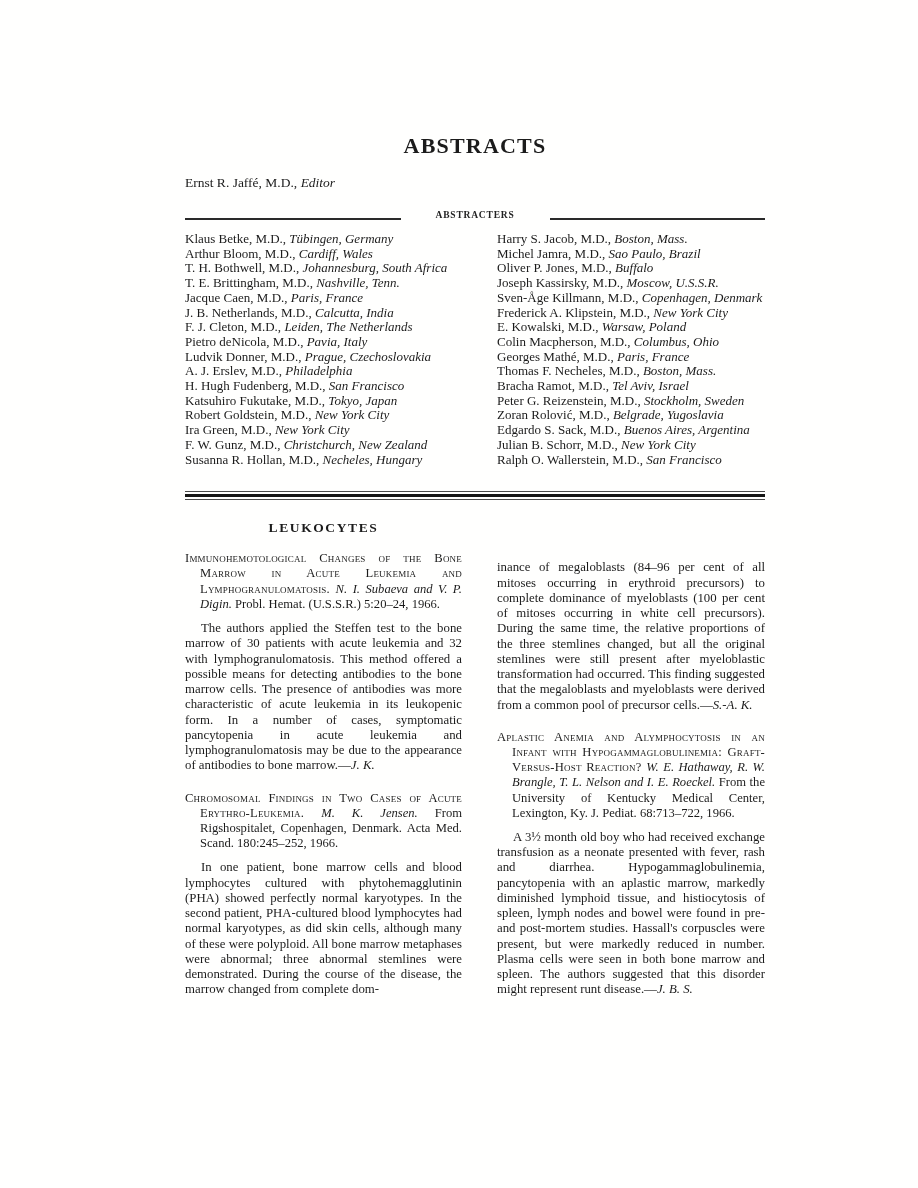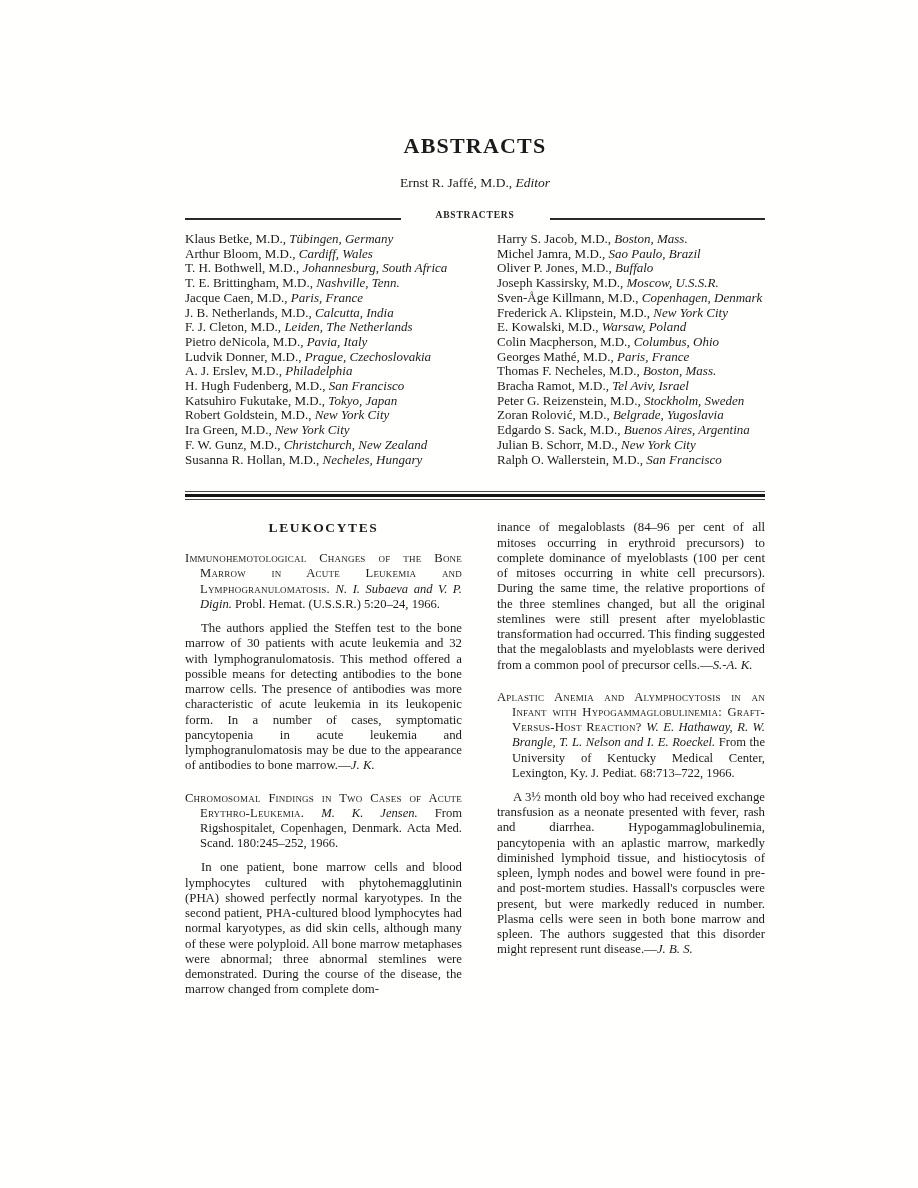--- a/index.html
+++ b/index.html
@@ -11,21 +11,21 @@
     position:relative;
     overflow:hidden;
   }
   .page { position:absolute; inset:0; background:#fffffe; }
   .content { position:absolute; left:185px; top:0; width:580px; padding-top:134px; }
 
   .title {
     text-align:center; font-size:22px; line-height:24px;
     font-weight:bold; letter-spacing:1.2px;
   }
-  .editor-line { text-align:center; font-size:13.5px; margin-top:17px; }
+  .editor-line { font-size:13.5px; margin-top:17px; }
   .editor-role { font-style:italic; }
 
   .abstracters-divider {
     display:flex; align-items:flex-end; margin-top:19px;gap:33px;
   }
   .abstracters-divider .rule { flex:1; border-top:2px solid #2a2a2a; }
   .abstracters-divider .label {
     font-size:9.5px; letter-spacing:0.8px; padding:0 2px;
     font-weight:bold; color:#222; white-space:nowrap;
   }
@@ -36,21 +36,21 @@
   .abstracter { white-space:nowrap; }
   .loc { font-style:italic; }
 
   .triple-rule { margin-top:24px; }
   .triple-rule .thin { height:1px; background:#4a4a4a; }
   .triple-rule .gap { height:2px; }
   .triple-rule .thick { height:3px; background:#161616; }
 
   .columns { display:flex; margin-top:20px; }
   .col-left { width:277px; margin-right:35px; }
-  .col-right { width:268px; }
+  .col-right { width:268px;margin-top:40px; }
 
   .section-heading {
     text-align:center; font-weight:bold; font-size:13.5px;
     letter-spacing:1.6px; margin-bottom:15px;
   }
 
   .abs { margin-bottom:17px; }
   .abs-title {
     font-size:12.6px; line-height:15.2px; text-align:justify;
     padding-left:15px; text-indent:-15px;

